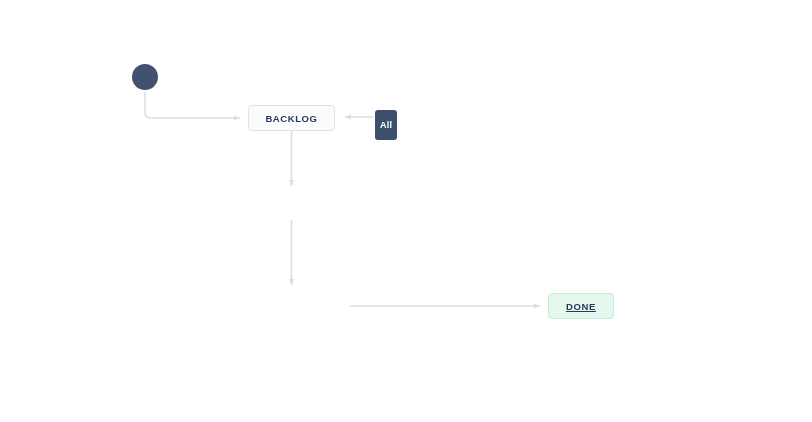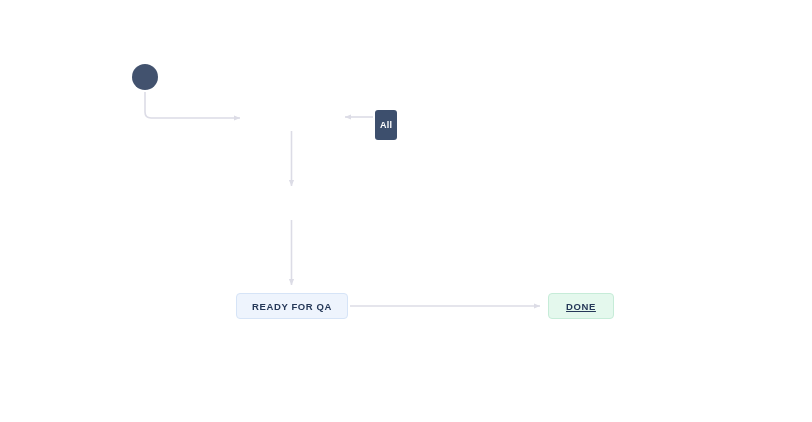--- a/index.html
+++ b/index.html
@@ -134,25 +134,25 @@
 
     <path d="M291.5,131 L291.5,186" fill="none" stroke="#dcdce6" stroke-width="1.6" marker-end="url(#arrow-down)"></path>
 
     <path d="M291.5,220 L291.5,285" fill="none" stroke="#dcdce6" stroke-width="1.6" marker-end="url(#arrow-down)"></path>
 
     <path d="M350,306 L540,306" fill="none" stroke="#dcdce6" stroke-width="1.6" marker-end="url(#arrow-right)"></path>
   </svg>
 
   <div class="start-node"></div>
 
+  <div class="node node-backlog">
+    <span>BACKLOG</span>
+  </div>
 
 
-  <div class="node node-readyforqa">
-    <span>READY FOR QA</span>
-  </div>
 
   <div class="node node-done">
     <span>DONE</span>
   </div>
 
 
   <div class="badge-all">
     <span>All</span>
   </div>
 

